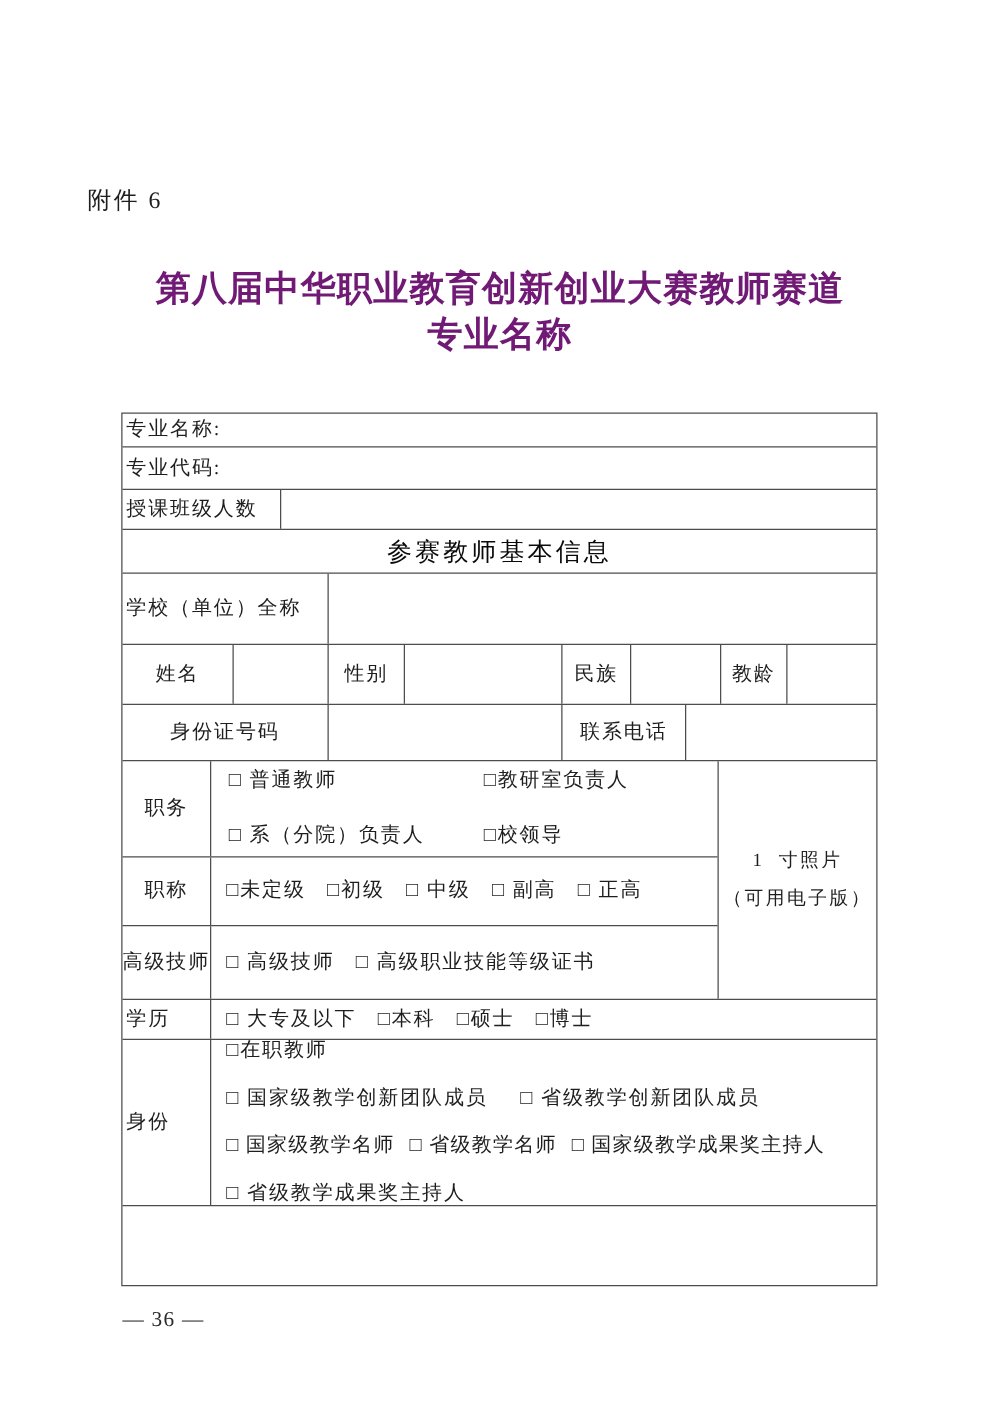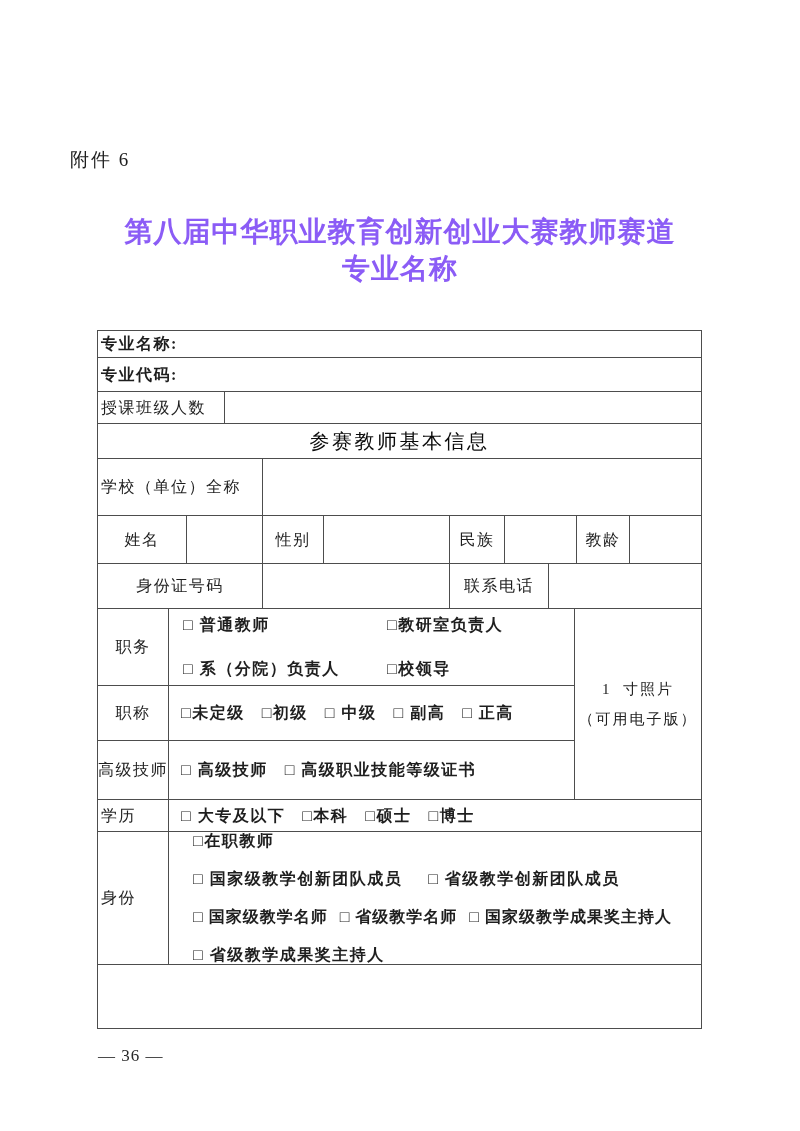--- a/index.html
+++ b/index.html
@@ -1,27 +1,27 @@
 <!DOCTYPE html>
 <html><head>
 <meta charset="utf-8">
 <style>
   html,body{margin:0;padding:0;background:#ffffff;}
   .page{position:relative;width:800px;height:1131px;background:#ffffff;overflow:hidden;
         font-family:"Liberation Serif","DejaVu Serif",serif;color:#1e1e1e;}
   .attachment{position:absolute;left:70px;top:147px;font-size:19px;letter-spacing:2px;}
   .doc-title{position:absolute;left:0;top:213px;width:800px;text-align:center;
-             font-weight:bold;color:#8b5cf6;font-size:28px;line-height:37px;letter-spacing:1px;}
+             font-weight:bold;color:#701a75;font-size:28px;line-height:37px;letter-spacing:1px;}
   .form-table{position:absolute;left:97px;top:330px;width:605px;box-sizing:border-box;
               border:1px solid #4d4d4d;font-size:16px;letter-spacing:1.5px;line-height:1;}
   .trow{display:flex;box-sizing:border-box;border-bottom:1px solid #4d4d4d;}
   .trow.last{border-bottom:none;}
   .cell{box-sizing:border-box;display:flex;align-items:center;min-width:0;}
   .cell + .cell{border-left:1px solid #4d4d4d;}
-  .grow{flex:1 1 auto;font-weight:bold;}
+  .grow{flex:1 1 auto;}
   .al{padding-left:3px;}
   .ac{justify-content:center;}
   .h27{height:27px}.h34{height:34px}.h32{height:32px}.h35{height:35px}.h57{height:57px}
   .h48{height:48px}.h45{height:45px}.h77{height:77px}.h55{height:55px}.h58{height:58px}
   .h133{height:133px}.h63{height:63px}
   .w126{width:126px}.w164{width:164px}.w88{width:88px}.w76{width:76px}.w61{width:61px}
   .w126b{width:126px}.w55{width:55px}.w72{width:72px}.w53{width:53px}.w187{width:187px}
   .w99{width:99px}.w70{width:70px}.w127{width:127px;flex:0 0 127px}
   .section-header{font-family:"DejaVu Sans","Liberation Sans",sans-serif;font-weight:normal;
                   font-size:20px;letter-spacing:2.5px;color:#0a0a0a;text-align:center;}
@@ -178,21 +178,21 @@
         <span class="opt">□本科</span>
         <span class="opt">□硕士</span>
         <span class="opt">□博士</span>
       </div>
     </div>
 
     <div class="trow h133">
       <div class="cell w70 al">
         <span>身份</span>
       </div>
-      <div class="cell grow optlines" style="padding-left:24px;">
+      <div class="cell grow optlines" style="padding-left:12px;">
         <div class="optline">
           <span class="opt">□在职教师</span>
         </div>
         <div class="optline gap26">
           <span class="opt">□ 国家级教学创新团队成员</span>
           <span class="opt">□ 省级教学创新团队成员</span>
         </div>
         <div class="optline gap12">
           <span class="opt" style="letter-spacing:1px;">□ 国家级教学名师</span>
           <span class="opt" style="letter-spacing:1px;">□ 省级教学名师</span>

